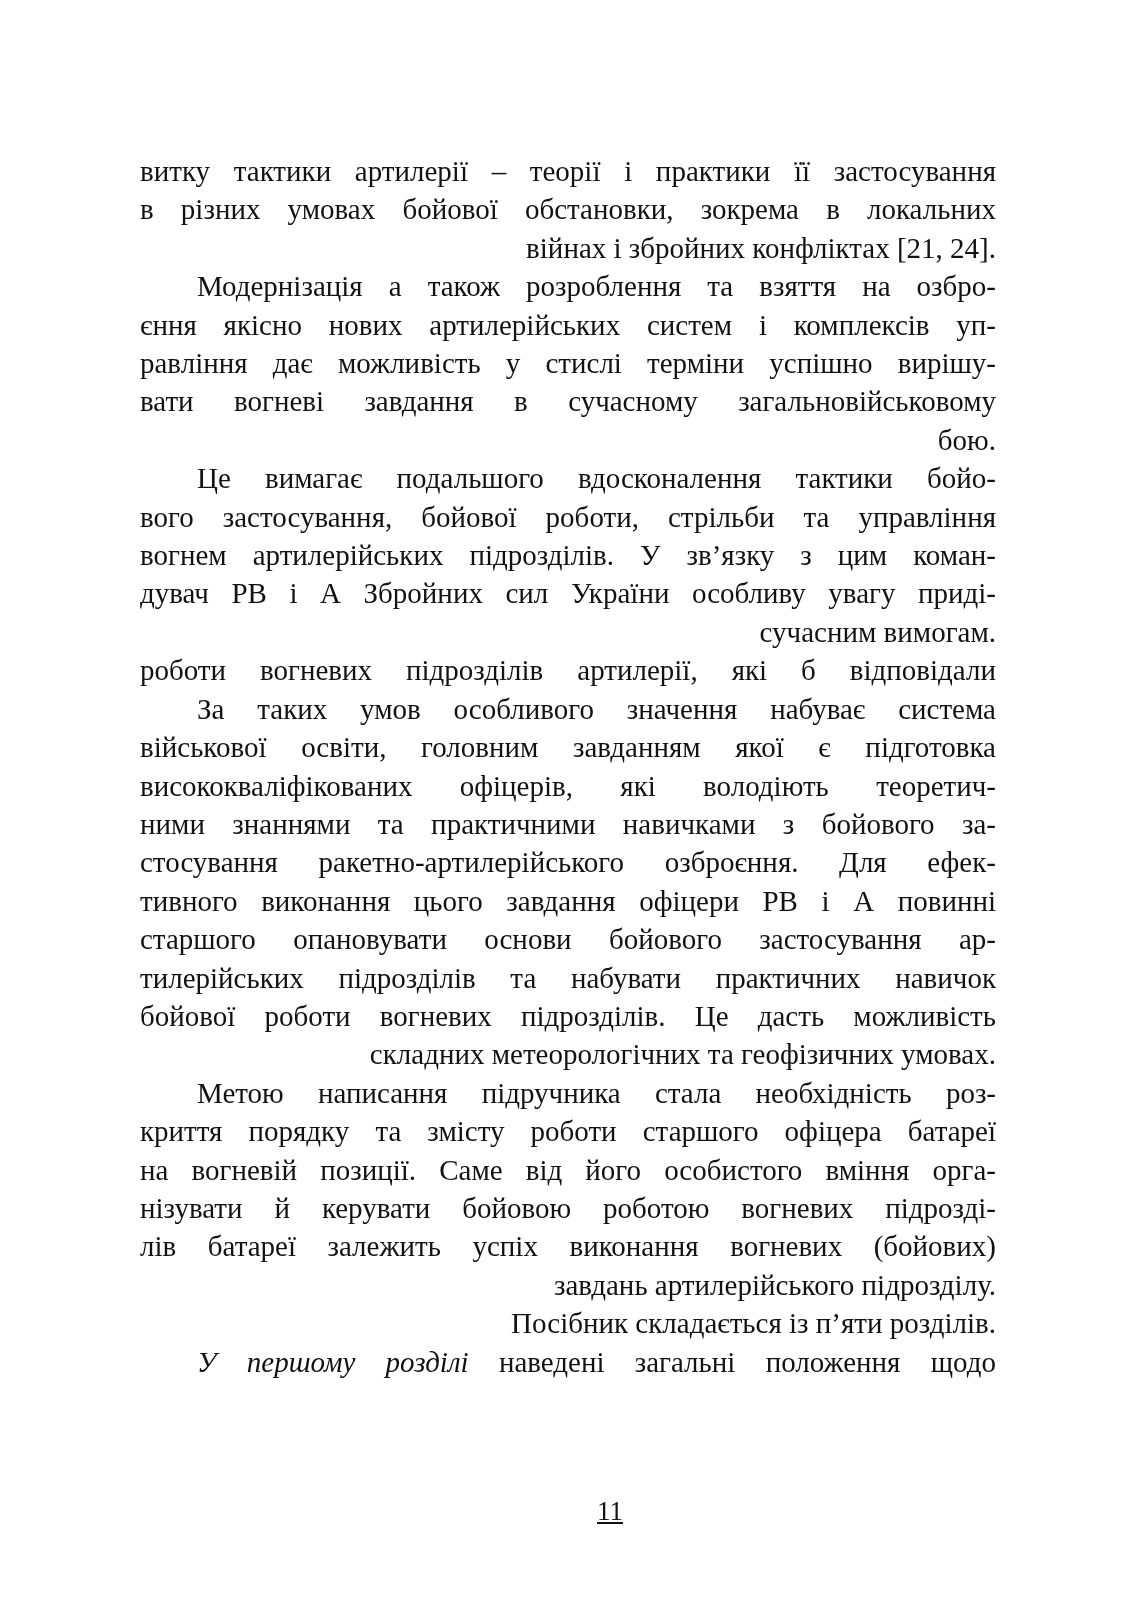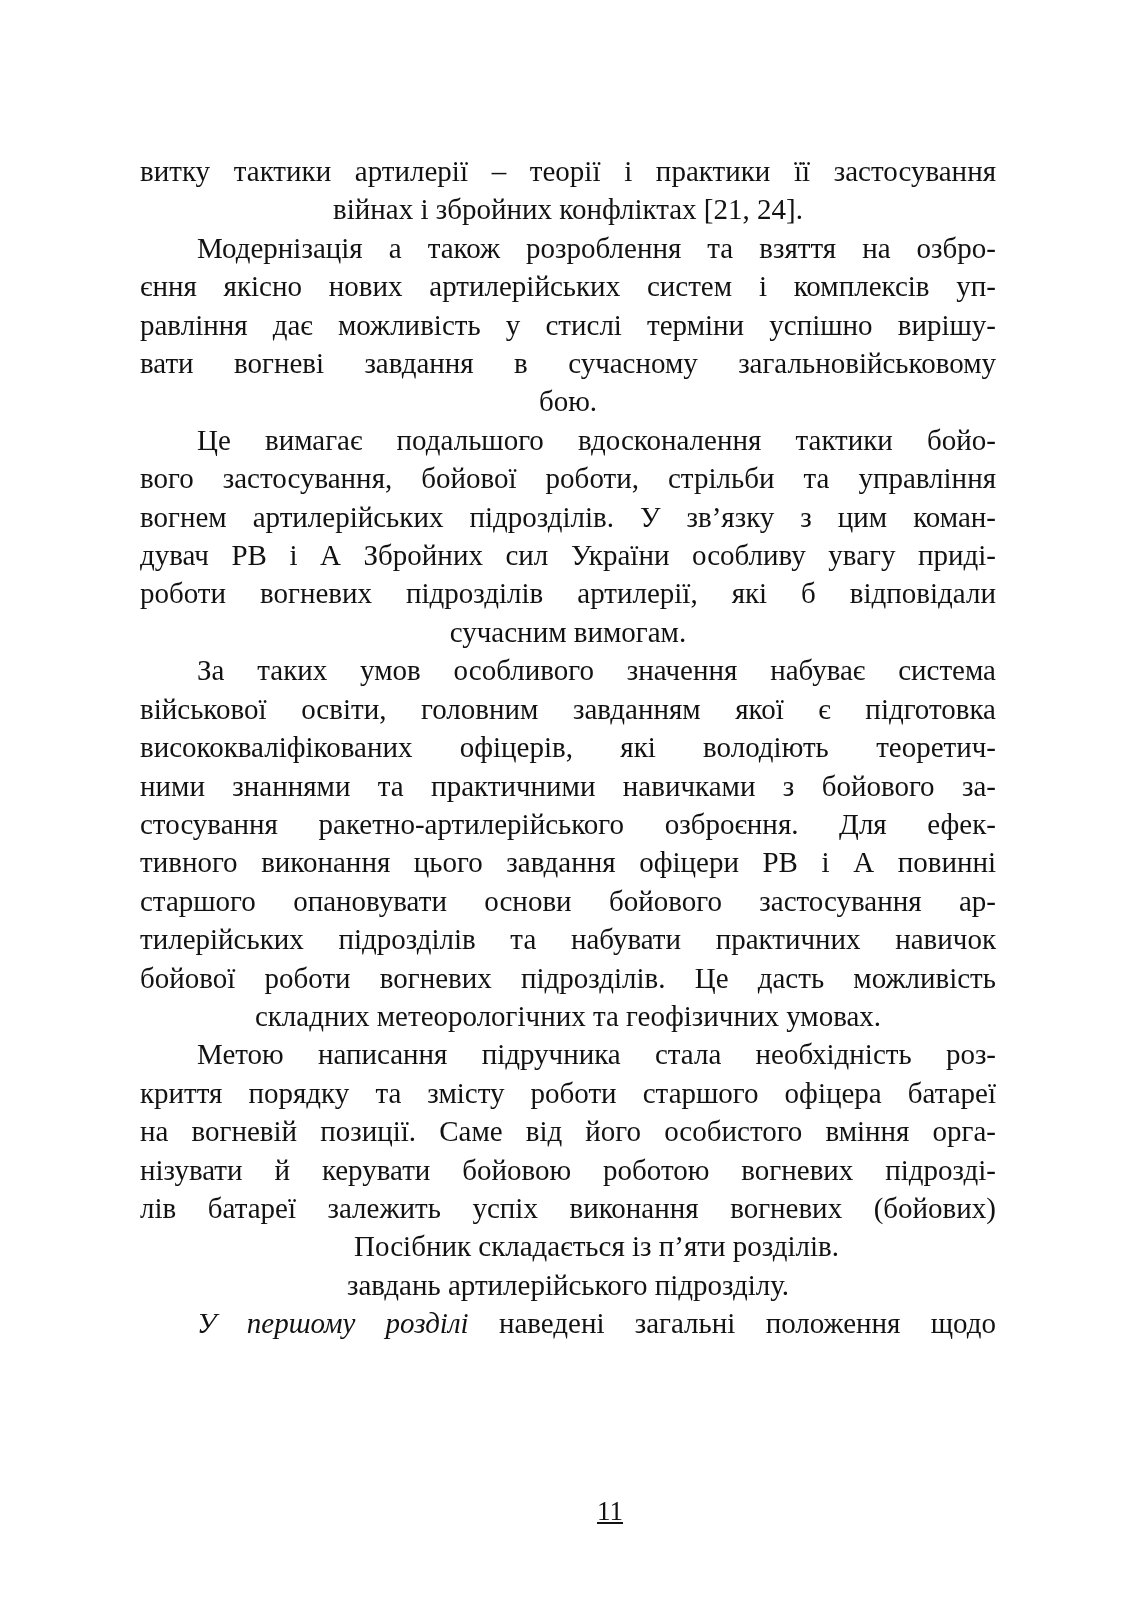--- a/index.html
+++ b/index.html
@@ -14,65 +14,66 @@
     margin-top: 20px;
   }
   .text-block {
     position: absolute;
     left: 140px;
     top: 132px;
     width: 856px;
     font-size: 29px;
     line-height: 38.4px;
   }
-  .line { text-align: center; white-space: normal; }
+  .line { text-align: right; white-space: normal; }
   .line.just { text-align: justify; text-align-last: justify; }
   .line.indent { text-indent: 57px; }
   .em { font-style: italic; }
   .folio {
     position: absolute;
     top: 1472px;
     left: 610px;
     transform: translateX(-50%);
     font-size: 27px;
     line-height: 38.4px;
     text-decoration: underline;
   }
 </style>
 </head>
 <body>
 
 <div class="page" style="background: rgb(255, 255, 255); color: rgb(18, 18, 18);">
   <div class="text-block">
       <div class="line just"><span class="">витку тактики артилерії – теорії і практики її застосування</span></div>
+      <div class="line just"><span class="">в різних умовах бойової обстановки, зокрема в локальних</span></div>
       <div class="line"><span class="">війнах і збройних конфліктах [21, 24].</span></div>
       <div class="line just indent"><span class="">Модернізація а також розроблення та взяття на озбро-</span></div>
       <div class="line just"><span class="">єння якісно нових артилерійських систем і комплексів уп-</span></div>
       <div class="line just"><span class="">равління дає можливість у стислі терміни успішно вирішу-</span></div>
       <div class="line just"><span class="">вати вогневі завдання в сучасному загальновійськовому</span></div>
       <div class="line"><span class="">бою.</span></div>
       <div class="line just indent"><span class="">Це вимагає подальшого вдосконалення тактики бойо-</span></div>
       <div class="line just"><span class="">вого застосування, бойової роботи, стрільби та управління</span></div>
       <div class="line just"><span class="">вогнем артилерійських підрозділів. У зв’язку з цим коман-</span></div>
       <div class="line just"><span class="">дувач РВ і А Збройних сил України особливу увагу приді-</span></div>
+      <div class="line"><span class="">сучасним вимогам.</span></div>
       <div class="line just"><span class="">роботи вогневих підрозділів артилерії, які б відповідали</span></div>
-      <div class="line"><span class="">сучасним вимогам.</span></div>
       <div class="line just indent"><span class="">За таких умов особливого значення набуває система</span></div>
       <div class="line just"><span class="">військової освіти, головним завданням якої є підготовка</span></div>
       <div class="line just"><span class="">висококваліфікованих офіцерів, які володіють теоретич-</span></div>
       <div class="line just"><span class="">ними знаннями та практичними навичками з бойового за-</span></div>
       <div class="line just"><span class="">стосування ракетно-артилерійського озброєння. Для ефек-</span></div>
       <div class="line just"><span class="">тивного виконання цього завдання офіцери РВ і А повинні</span></div>
       <div class="line just"><span class="">старшого опановувати основи бойового застосування ар-</span></div>
       <div class="line just"><span class="">тилерійських підрозділів та набувати практичних навичок</span></div>
       <div class="line just"><span class="">бойової роботи вогневих підрозділів. Це дасть можливість</span></div>
       <div class="line"><span class="">складних метеорологічних та геофізичних умовах.</span></div>
       <div class="line just indent"><span class="">Метою написання підручника стала необхідність роз-</span></div>
       <div class="line just"><span class="">криття порядку та змісту роботи старшого офіцера батареї</span></div>
       <div class="line just"><span class="">на вогневій позиції. Саме від його особистого вміння орга-</span></div>
       <div class="line just"><span class="">нізувати й керувати бойовою роботою вогневих підрозді-</span></div>
       <div class="line just"><span class="">лів батареї залежить успіх виконання вогневих (бойових)</span></div>
+      <div class="line"><span class="">завдань артилерійського підрозділу.</span></div>
       <div class="line indent"><span class="">Посібник складається із п’яти розділів.</span></div>
-      <div class="line"><span class="">завдань артилерійського підрозділу.</span></div>
       <div class="line just indent"><span class="em">У першому розділі</span><span class=""> наведені загальні положення щодо</span></div>
     </div>
   <div class="folio">11</div>
 </div>
 
 </body></html>

